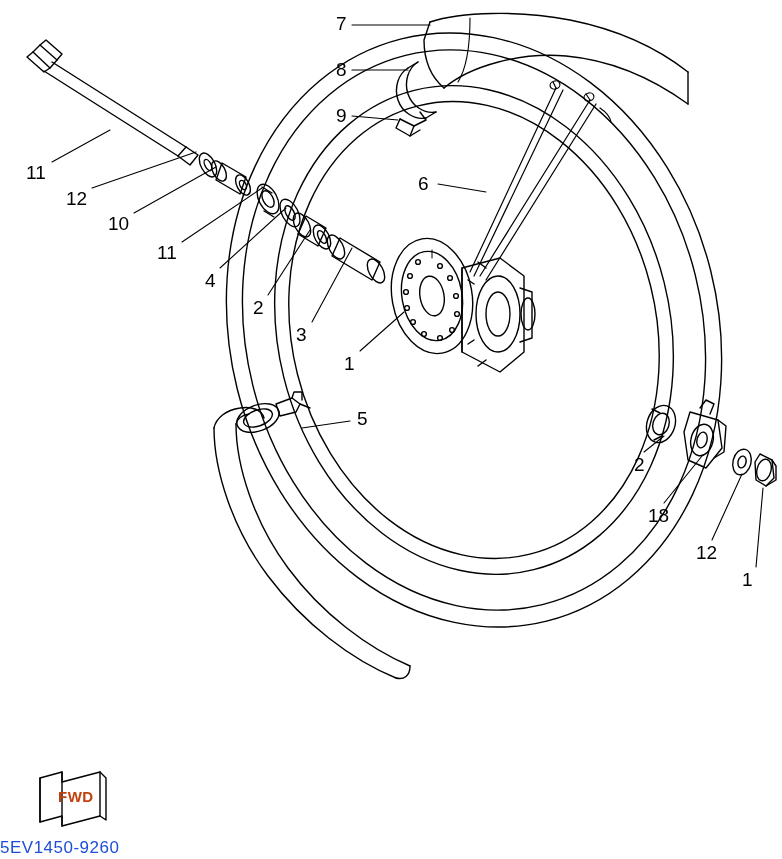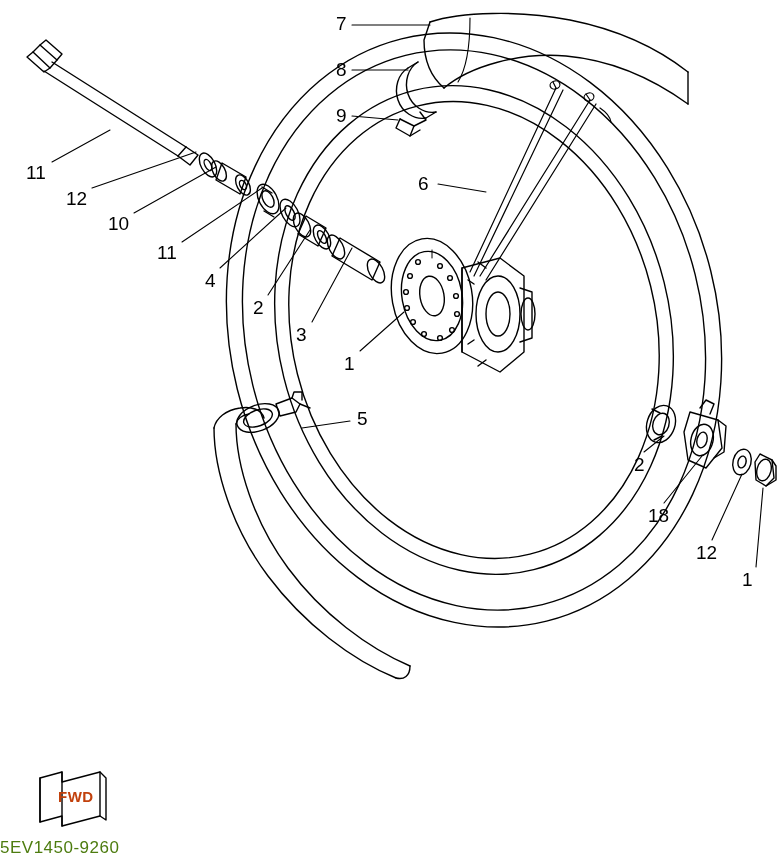--- a/index.html
+++ b/index.html
@@ -35,21 +35,21 @@
     white-space: nowrap;
     line-height: 1;
   }
   .part-code {
     position: absolute;
     left: 0px;
     top: 838px;
     font-family: "Liberation Sans", sans-serif;
     font-size: 17px;
     letter-spacing: 0.5px;
-    color: #4d7c0f;
+    color: #1d4ed8;
     white-space: nowrap;
   }
   .fwd-text {
     position: absolute;
     left: 58px;
     top: 788px;
     font-family: "Liberation Sans", sans-serif;
     font-size: 15px;
     font-weight: bold;
     color: #c2410c;

